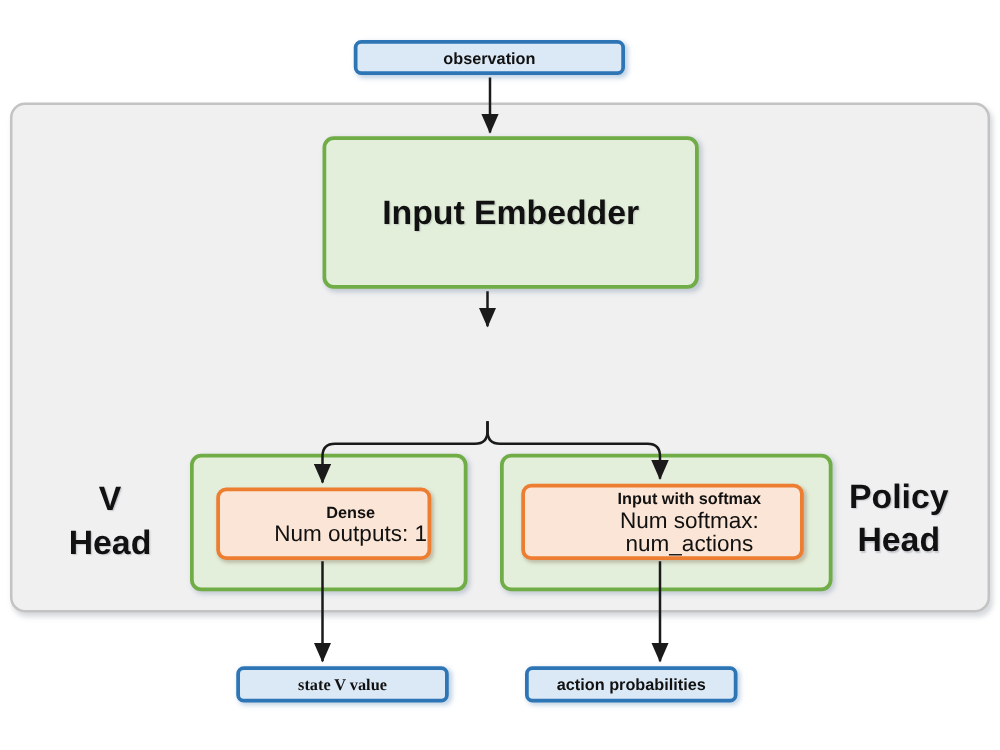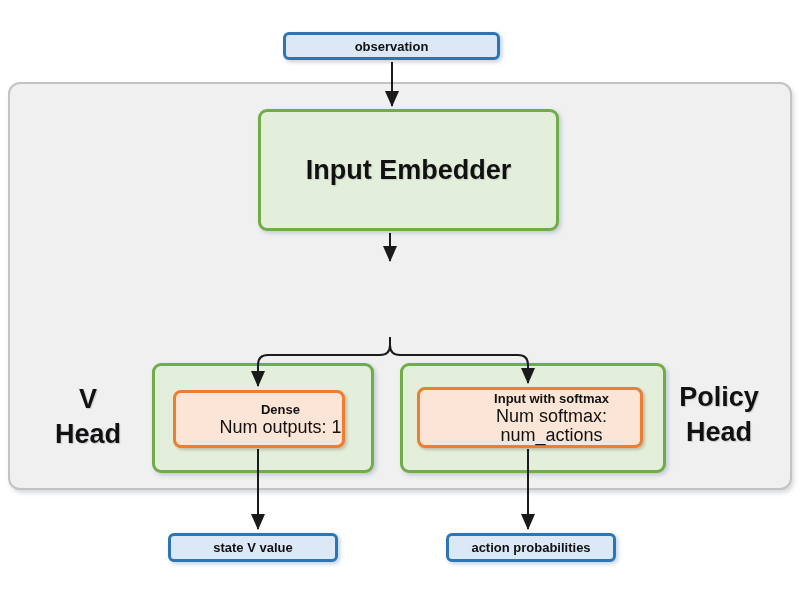--- a/index.html
+++ b/index.html
@@ -80,24 +80,24 @@
   <div class="green-holder" style="position:absolute;left:400px;top:363px;width:260px;height:104px;"></div>
   <div class="orange" style="left:417px;top:387px;width:226px;height:61px;">
     <span class="t1">Input with softmax</span>
     <span class="t2">Num softmax: num_actions</span>
   </div>
   <div class="head-label" style="left:650px;top:380px;width:138px;">
     <div>Policy</div>
     <div>Head</div>
   </div>
 
-  <div class="node blue" style="left:168px;top:533px;width:170px;height:29px;">
+  <div class="node blue" style="left:189px;top:533px;width:170px;height:29px;font-family:Liberation Serif, serif;">
     <span>state V value</span>
   </div>
-  <div class="node blue" style="left:446px;top:533px;width:170px;height:29px;text-align:right;">
+  <div class="node blue" style="left:420px;top:533px;width:170px;height:29px;text-align:right;">
     <span>action probabilities</span>
   </div>
 
   <svg class="connectors" width="800" height="600" viewBox="0 0 800 600">
     <defs>
       <marker id="ah" markerWidth="8" markerHeight="7" refX="7.5" refY="3.5" orient="auto">
         <path d="M0,0 L8,3.5 L0,7 Z" fill="#1a1a1a"></path>
       </marker>
     </defs>
     <g fill="none" stroke="#1a1a1a" stroke-width="2">

